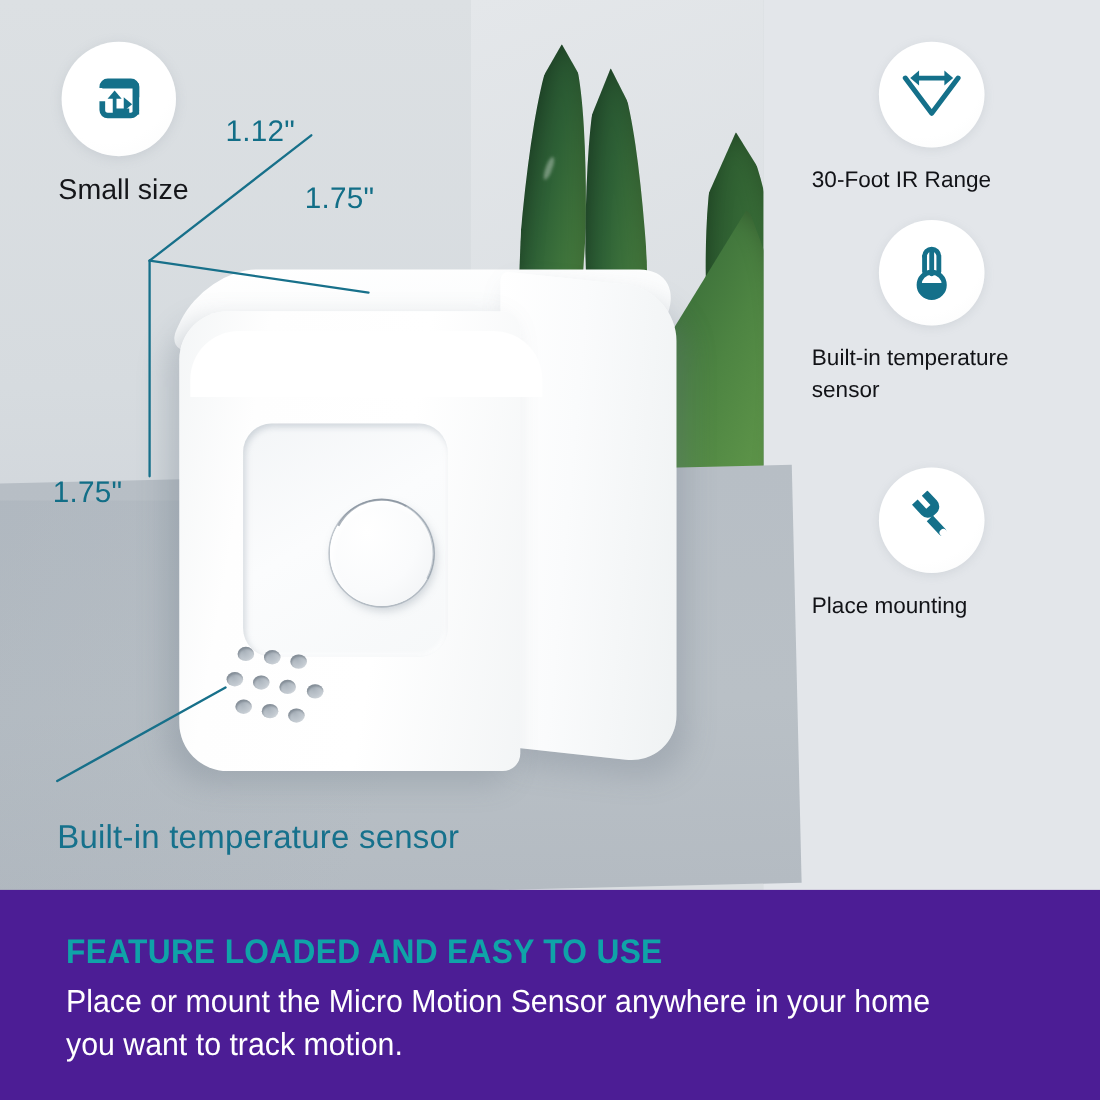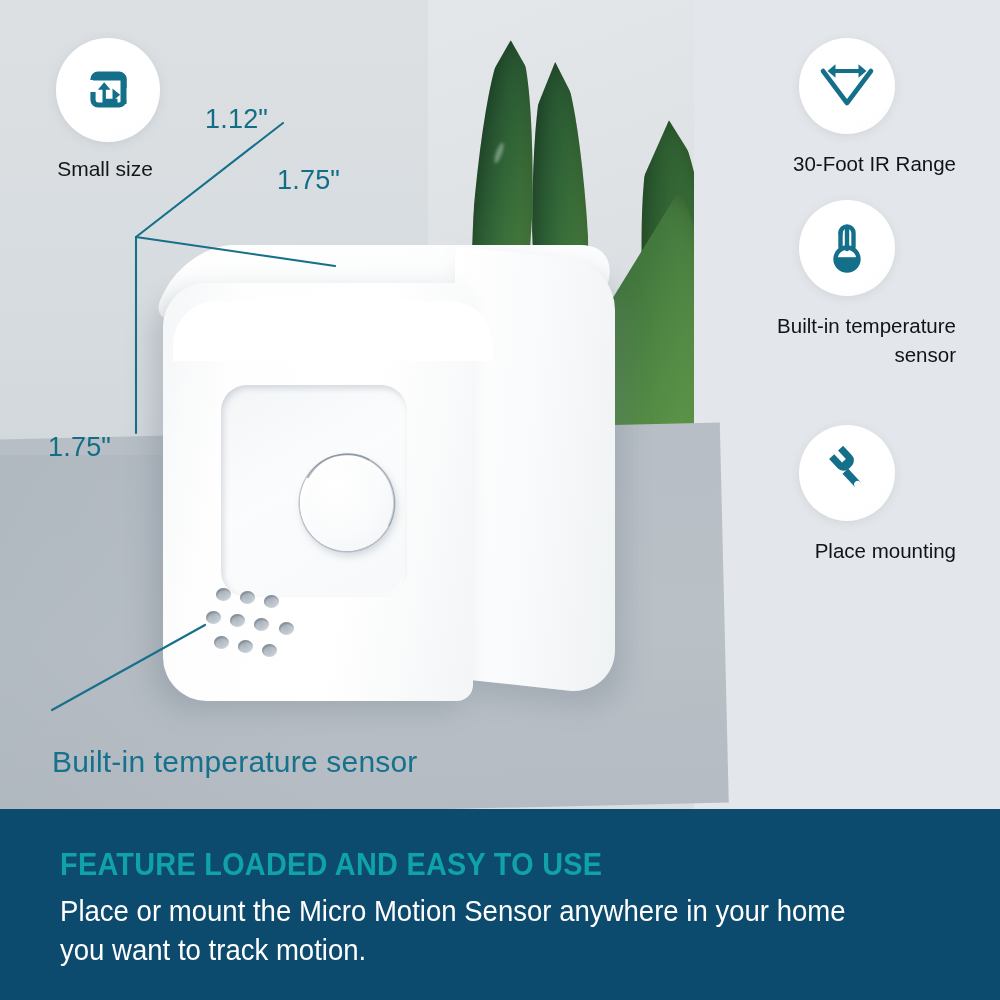--- a/index.html
+++ b/index.html
@@ -133,46 +133,46 @@
 
   
   .badge { position:absolute; }
   .badge .circ {
     width:104px; height:104px; border-radius:50%;
     background:radial-gradient(circle at 40% 32%, #FFFFFF 0%, #FFFFFF 62%, #FAFBFB 100%);
     display:flex; align-items:center; justify-content:center;
     box-shadow:0 2px 10px rgba(150,160,170,.25);
   }
   .badge .cap {
-    margin-top:14px; text-align:center; color:#15161A; font-size:21px; line-height:1.28;
+    margin-top:14px; text-align:center; color:#15161A; font-size:26px; line-height:1.28;
   }
   .badge-small-size { left:56px; top:38px; }
   .badge-small-size .cap { width:104px; margin-left:-3px; white-space:nowrap; }
 
   
   .features { position:absolute; left:694px; top:0; width:306px; height:809px; }
-  .feature { position:absolute; left:0; width:306px; text-align:right; }
+  .feature { position:absolute; left:0; width:306px; text-align:left; }
   .feature .circ {
     width:96px; height:96px; margin:0 auto; border-radius:50%;
     background:radial-gradient(circle at 40% 32%, #FFFFFF 0%, #FFFFFF 64%, #F9FAFA 100%);
     display:flex; align-items:center; justify-content:center;
     box-shadow:0 2px 9px rgba(150,160,170,.22);
   }
   .feature .cap {
     margin-top:15px; color:#121317; font-size:20.5px; line-height:1.42;
     padding:0 44px;
   }
   .f1 { top:38px; }
   .f2 { top:200px; }
   .f3 { top:425px; }
   .f4 { top:607px; }
 
   
   .band {
-    position:absolute; left:0; top:809px; width:1000px; height:191px; background:#0c4a6e;
+    position:absolute; left:0; top:809px; width:1000px; height:191px; background:#4c1d95;
     padding:38px 60px 0 60px;
   }
   .band h1 {
     color:#0FA3A8; font-size:31px; font-weight:bold; letter-spacing:.3px;
     font-family:"Liberation Sans Narrow","Liberation Sans", sans-serif;
     transform:scaleX(.93); transform-origin:left center;
   }
   .band p {
     margin-top:9px; color:#FFFFFF; font-size:29px; line-height:1.33; font-weight:300;
     font-family:"Liberation Sans Narrow","Liberation Sans", sans-serif;

